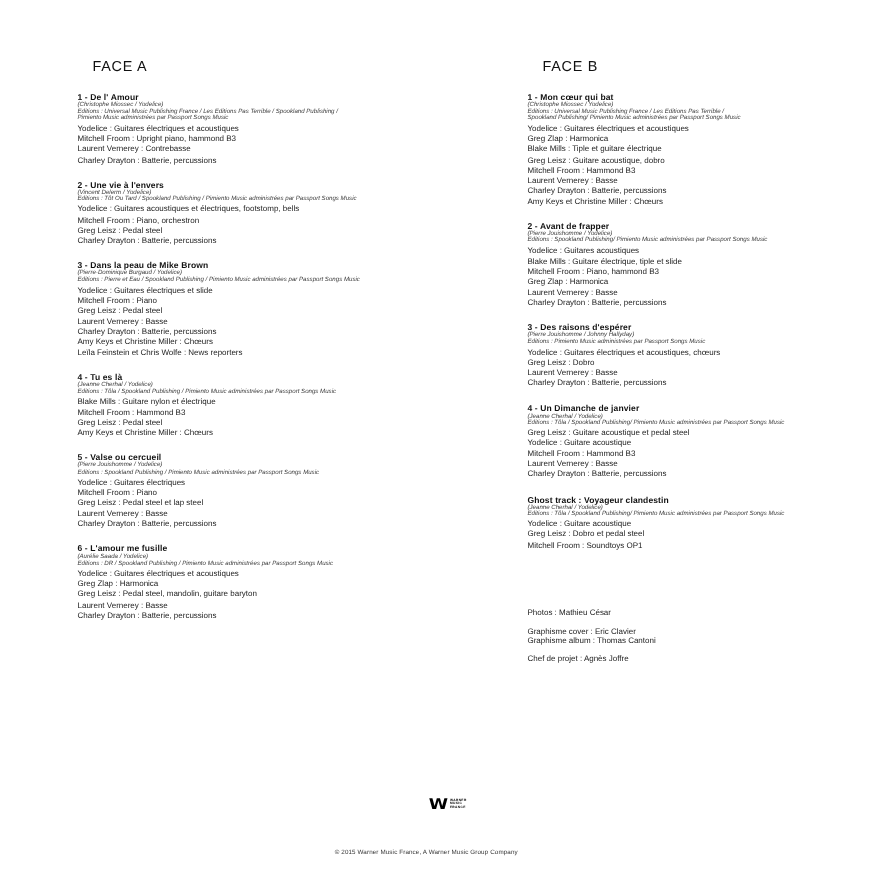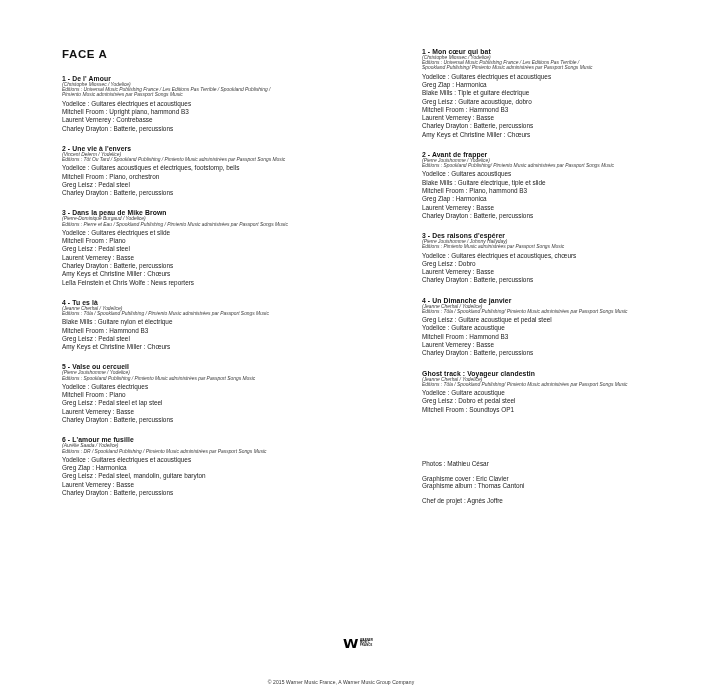--- a/index.html
+++ b/index.html
@@ -16,23 +16,23 @@
     color: #1d1d1b;
   }
   .col {
     position: absolute;
     top: 48px;
   }
   .col-a { left: 62px;  width: 300px; }
   .col-b { left: 422px; width: 280px; }
   .face-title {
     font-size: 11.5px;
-    font-weight: 700;
+    font-weight: 400;
     letter-spacing: 0.6px;
-    margin: 0 0 15px 0;
+    margin: 0 0 15px 12px;
     color: #111;
   }
   .track { margin-bottom: 12px; }
   .track-title {
     font-size: 6.8px;
     font-weight: 700;
     line-height: 7px;
     letter-spacing: 0.1px;
     color: #111;
     white-space: nowrap;
@@ -165,20 +165,21 @@
           <div class="credit">Greg Zlap : Harmonica</div>
           <div class="credit">Greg Leisz : Pedal steel, mandolin, guitare baryton</div>
           <div class="credit">Laurent Vernerey : Basse</div>
           <div class="credit">Charley Drayton : Batterie, percussions</div>
         </div>
       </div>
     </div>
 </div>
 
 <div class="col col-b">
+  <h1 class="face-title">FACE B</h1>
   <div id="tracks-b">
       <div class="track">
         <div class="track-title">1 - Mon cœur qui bat</div>
         <div class="meta">(Christophe Miossec / Yodelice)</div>
         <div class="meta">Editions : Universal Music Publishing France / Les Editions Pas Terrible /</div>
         <div class="meta">Spookland Publishing/ Pimiento Music administrées par Passport Songs Music</div>
         <div class="credits">
           <div class="credit">Yodelice : Guitares électriques et acoustiques</div>
           <div class="credit">Greg Zlap : Harmonica</div>
           <div class="credit">Blake Mills : Tiple et guitare électrique</div>

